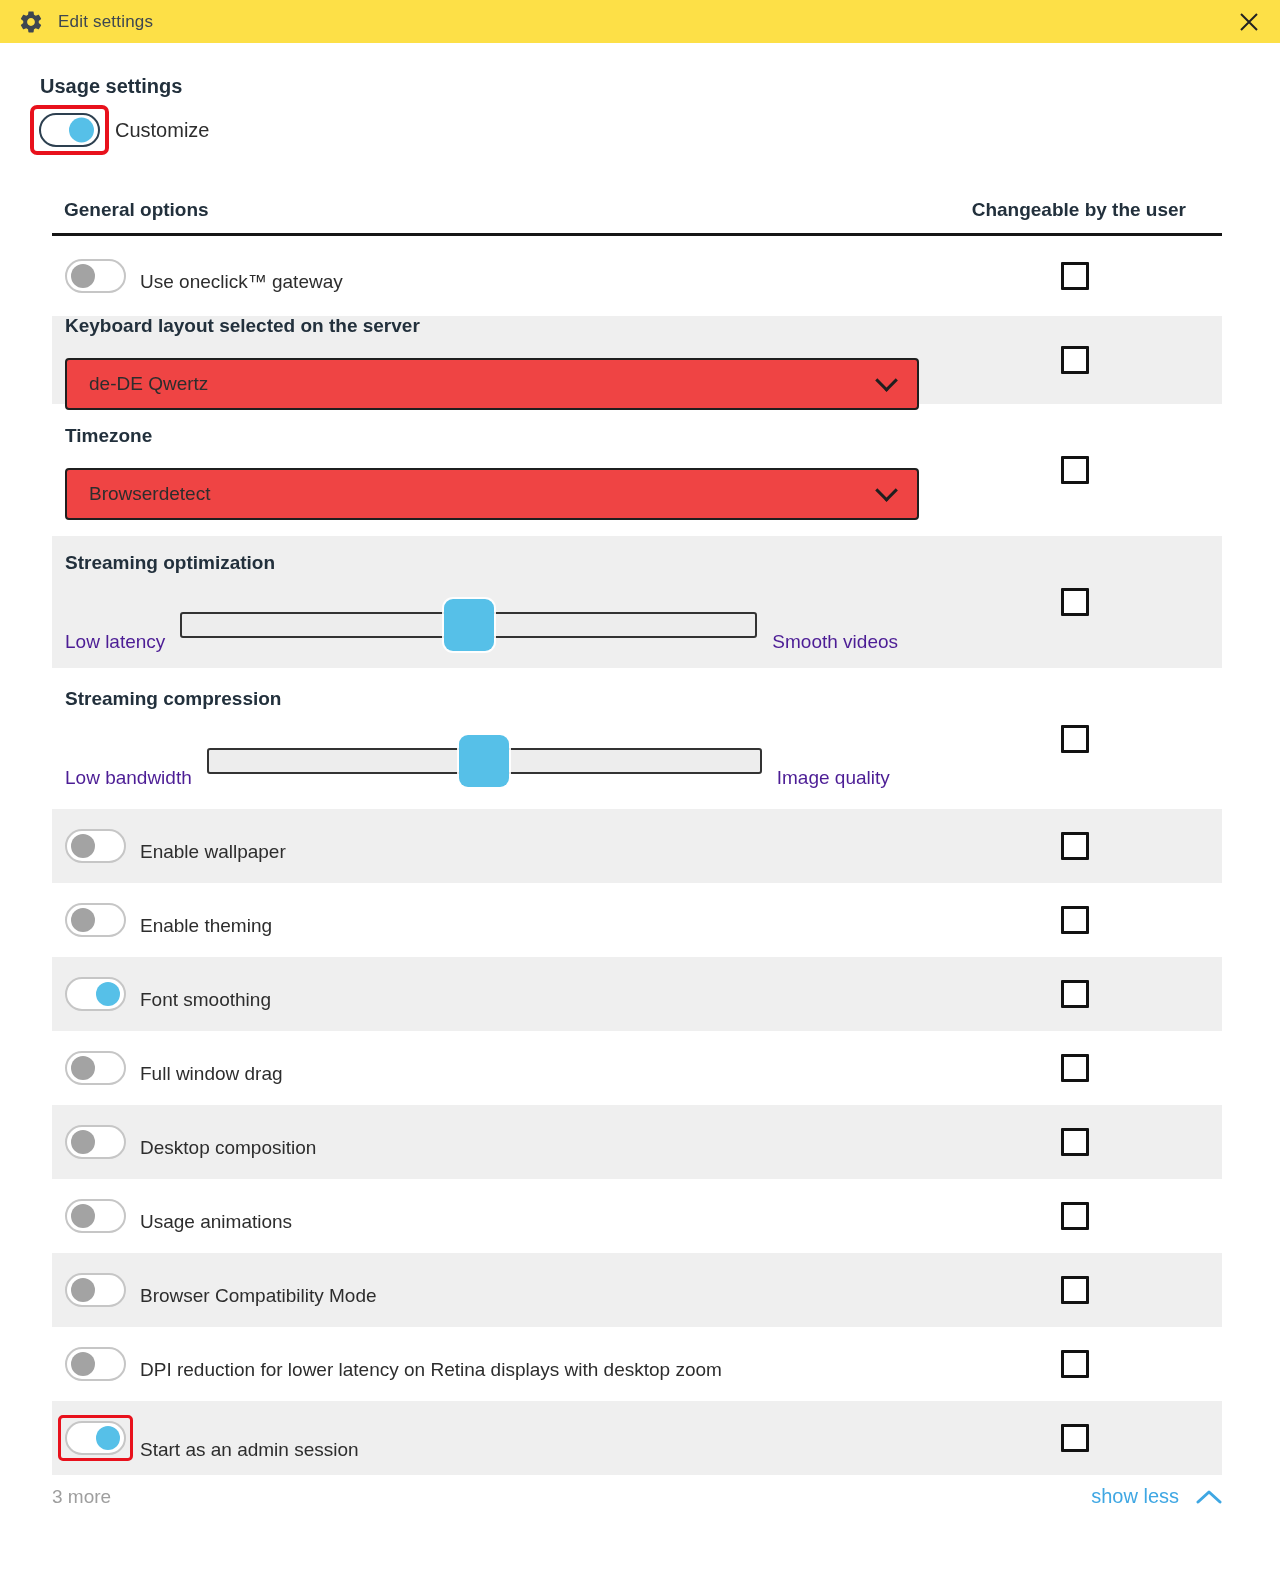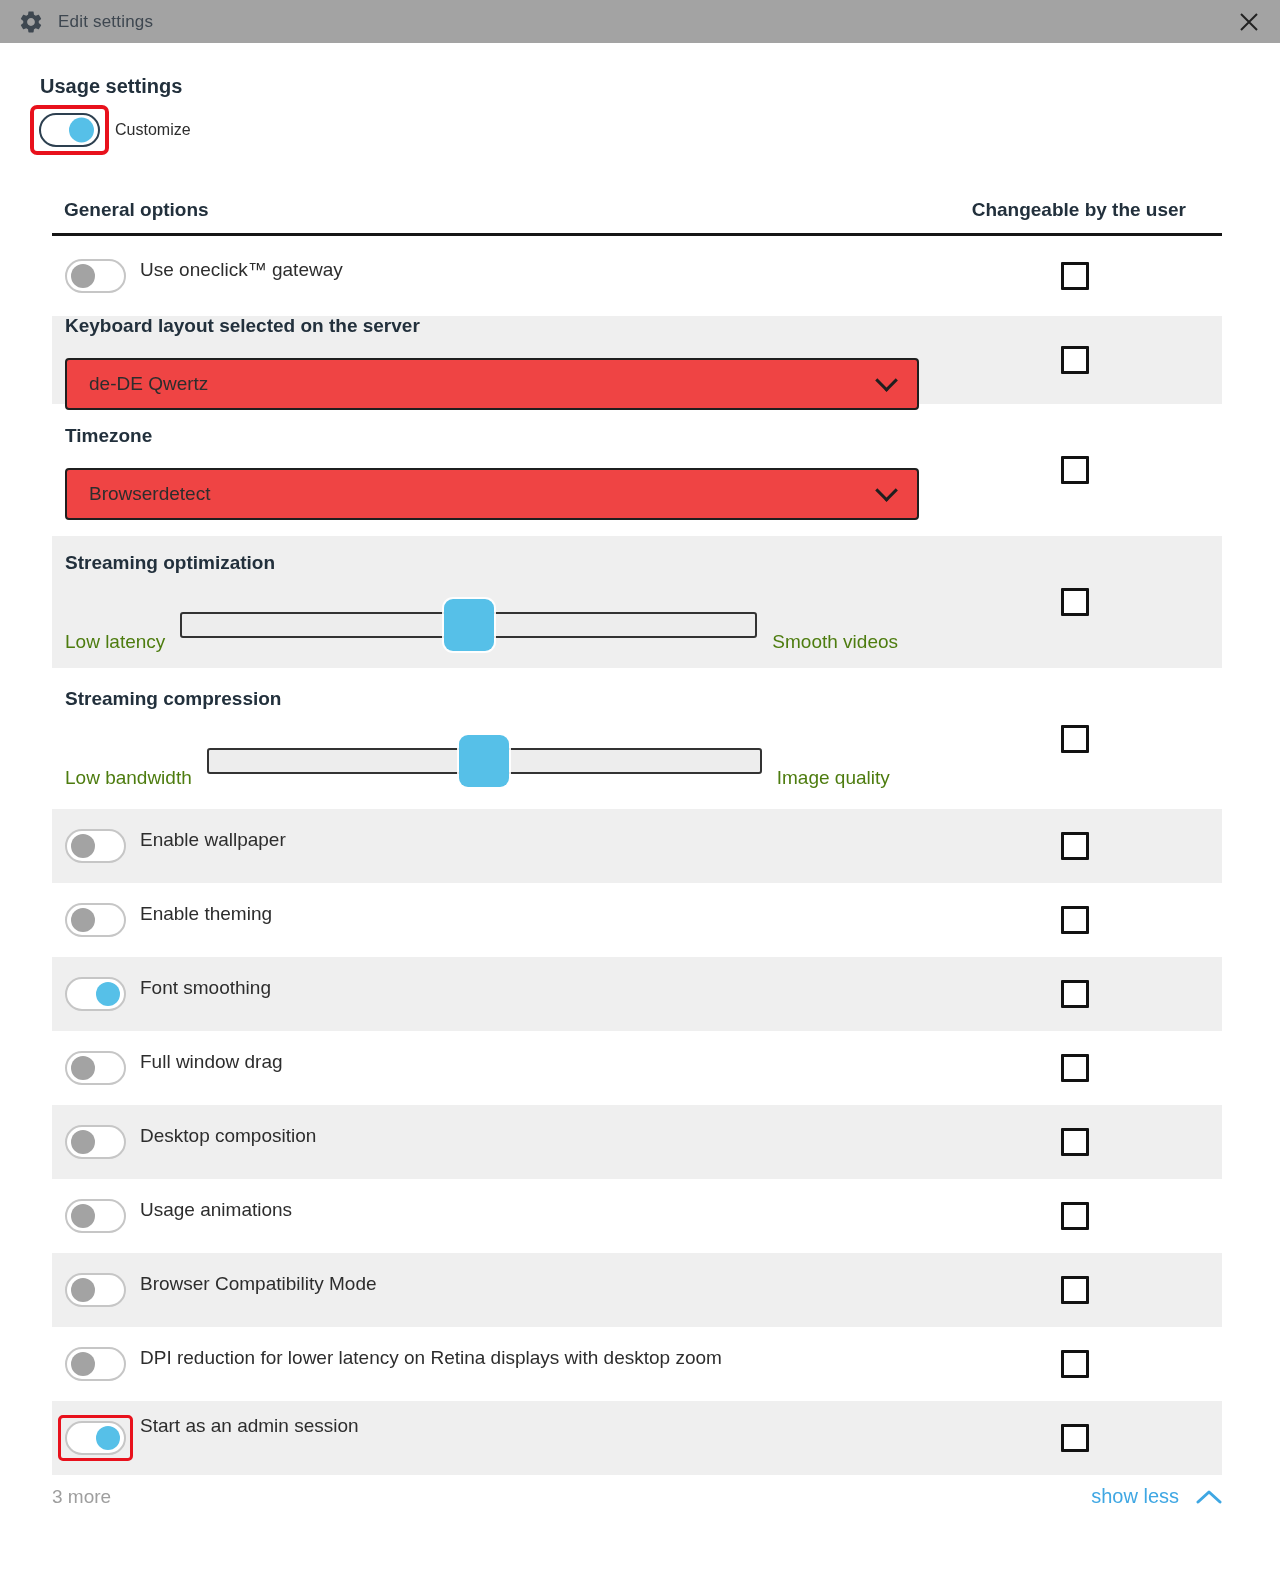--- a/index.html
+++ b/index.html
@@ -1,34 +1,34 @@
 <!DOCTYPE html>
 <html><head>
 <meta charset="utf-8">
 <style>
   * { box-sizing: border-box; margin: 0; padding: 0; }
   html, body { width: 1280px; height: 1578px; background: #fff; overflow: hidden; }
   body { font-family: "Liberation Sans", sans-serif; color: #333; }
 
   
   .titlebar {
-    height: 43px; background: #a3a3a3;
+    height: 43px; background: #fde047;
     display: flex; align-items: center; padding: 0 18px;
   }
   .titlebar .gear { width: 26px; height: 26px; margin-right: 14px; display: inline-flex; }
   .titlebar .title { font-size: 17px; color: #3e4750; letter-spacing: .2px; }
   .titlebar .close { margin-left: auto; width: 26px; height: 26px; display: inline-flex;
     align-items: center; justify-content: center; cursor: pointer; }
 
   
   .usage-block { margin: 32px 58px 0 40px; }
   .usage-heading { font-size: 20px; font-weight: 700; color: #22303c; }
   .customize-row { display: flex; align-items: center; margin-top: 7px; margin-left: -10px; }
   .red-box { border: 4px solid #e8111c; border-radius: 7px; padding: 4px 5px; display: inline-flex; }
-  .customize-label { font-size: 16px; color: #2d2d2d; margin-left: 6px; }
+  .customize-label { font-size: 20px; color: #2d2d2d; margin-left: 6px; }
 
   
   .toggle { position: relative; display: inline-block; width: 61px; height: 34px;
     background: #fff; border: 2px solid #c6c6c6; border-radius: 17px; cursor: pointer; flex: none; }
   .toggle .knob { position: absolute; top: 50%; transform: translateY(-50%);
     left: 4px; width: 24px; height: 24px; border-radius: 50%; background: #a3a3a3; }
   .toggle.on .knob { left: auto; right: 4px; background: #56c0e8; }
   .toggle.primary { border-color: #2d4050; }
   .toggle.primary .knob { width: 25px; height: 25px; }
 
@@ -41,42 +41,42 @@
   
   .rows { margin: 0 58px 0 52px; }
   .band { display: flex; align-items: center; }
   .band.gray { background: #efefef; }
   .band-main { flex: 1; min-width: 0; padding-left: 13px; }
   .checkbox-cell { width: 161px; flex: none; display: flex; justify-content: flex-start; }
   .checkbox { width: 28px; height: 28px; background: #fff; border: 3px solid #121212;
     border-radius: 1px; cursor: pointer; }
 
   .toggle-row { height: 74px; }
-  .toggle-line { display: flex; align-items: flex-start; }
+  .toggle-line { display: flex; align-items: flex-end; }
   .toggle-line .row-label { font-size: 19px; color: #2d2d2d; margin-left: 14px; white-space: nowrap; }
   .row-oneclick { height: 80px; }
 
   .section-label { font-size: 19px; font-weight: 700; color: #22303c; }
 
   
   .band-keyboard { height: 88px; }
   .band-timezone { height: 132px; background: #fff; }
   .band-keyboard .band-main, .band-timezone .band-main { padding-top: 4px; }
   .dropdown { margin-top: 21px; width: 854px; height: 52px; background: #ef4444;
     border: 2px solid #1f1f1f; border-radius: 4px; display: flex; align-items: center;
     padding: 0 26px 0 22px; cursor: pointer; }
   .dropdown .dd-value { font-size: 19px; color: #2d2d2d; flex: 1; }
   .chev-down { width: 16px; height: 16px; border-right: 3px solid #1f1f1f;
     border-bottom: 3px solid #1f1f1f; transform: rotate(45deg) translateY(-5px); flex: none; }
 
   
   .band-opt { height: 132px; }
   .band-comp { height: 141px; background: #fff; }
   .slider-row { display: flex; align-items: center; margin-top: 23px; }
-  .slider-label { font-size: 19px; color: #4d7c0f; white-space: nowrap; margin-top: 34px; }
+  .slider-label { font-size: 19px; color: #4c1d95; white-space: nowrap; margin-top: 34px; }
   .slider-track { position: relative; height: 26px; background: #ededed;
     border: 2px solid #333; border-radius: 3px; margin: 0 15px; cursor: pointer; }
   .track-opt { width: 577px; }
   .track-comp { width: 555px; }
   .slider-thumb { position: absolute; top: 50%; width: 50px; height: 52px;
     border-radius: 9px; background: #56c0e8; transform: translate(-50%, -50%);
     box-shadow: 0 0 0 2px rgba(255,255,255,.9); cursor: grab; }
 
   
   .red-box-tight { border: 3px solid #e8111c; border-radius: 5px; padding: 3px 4px;

